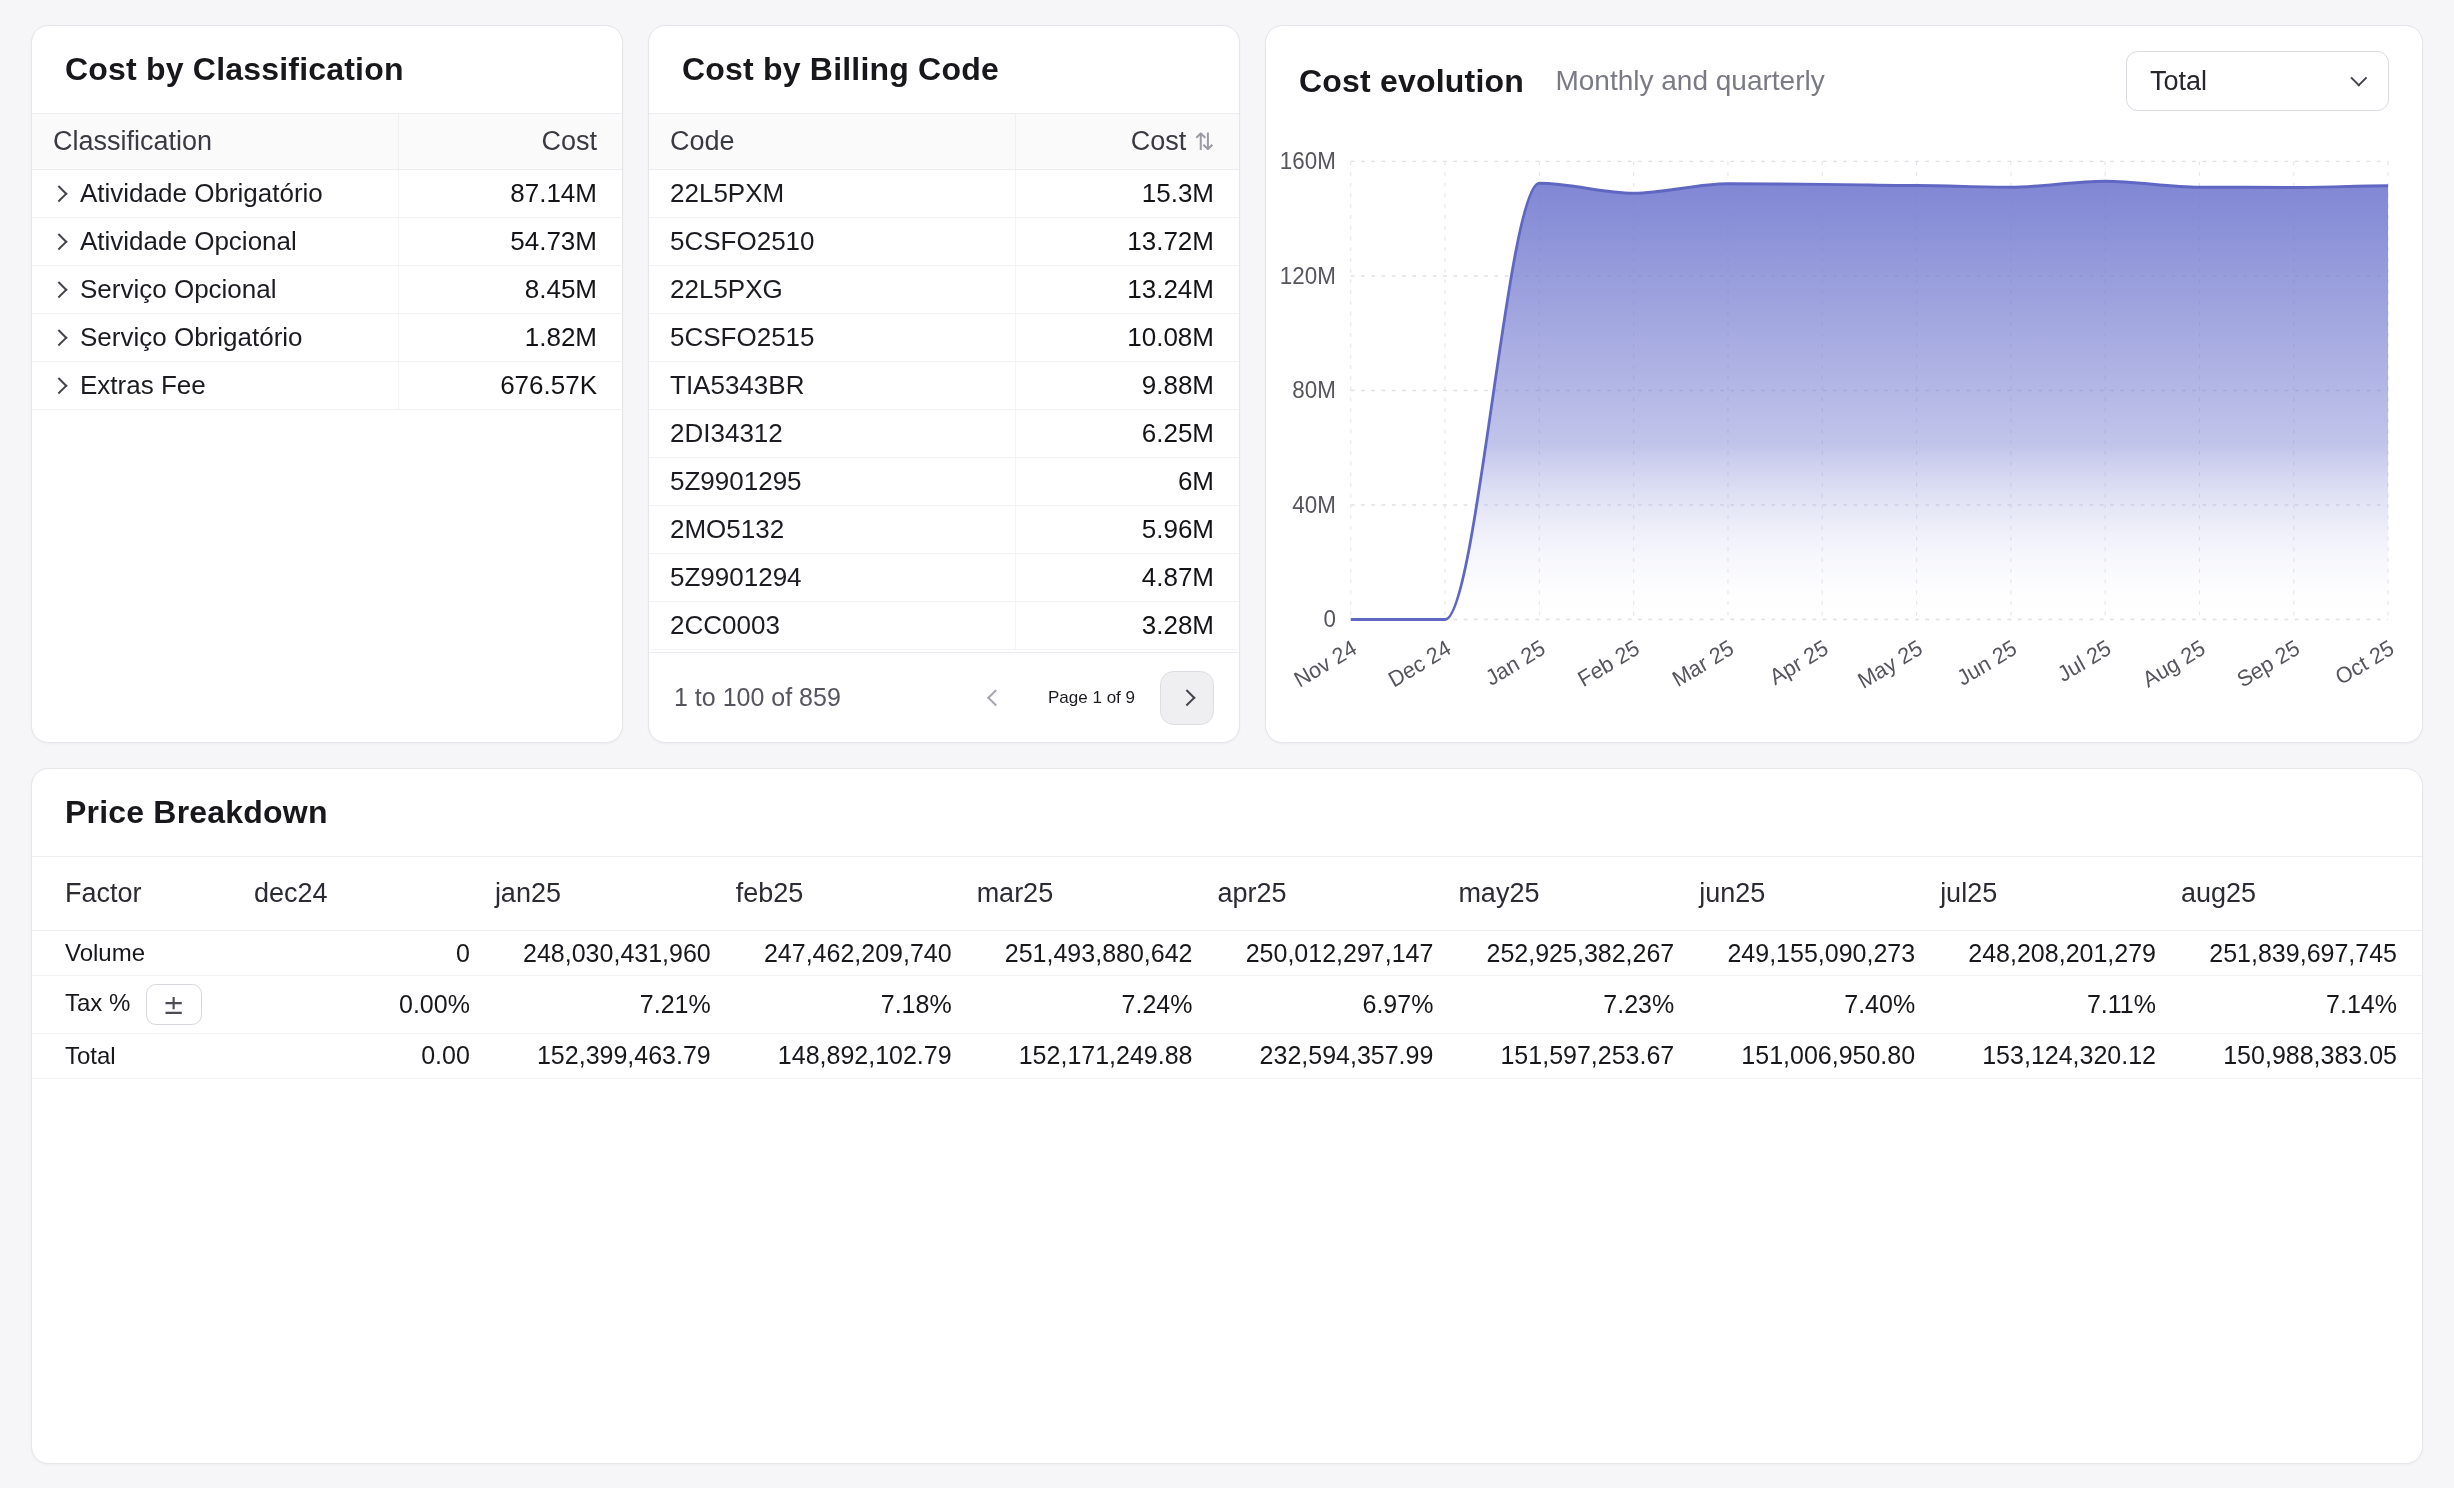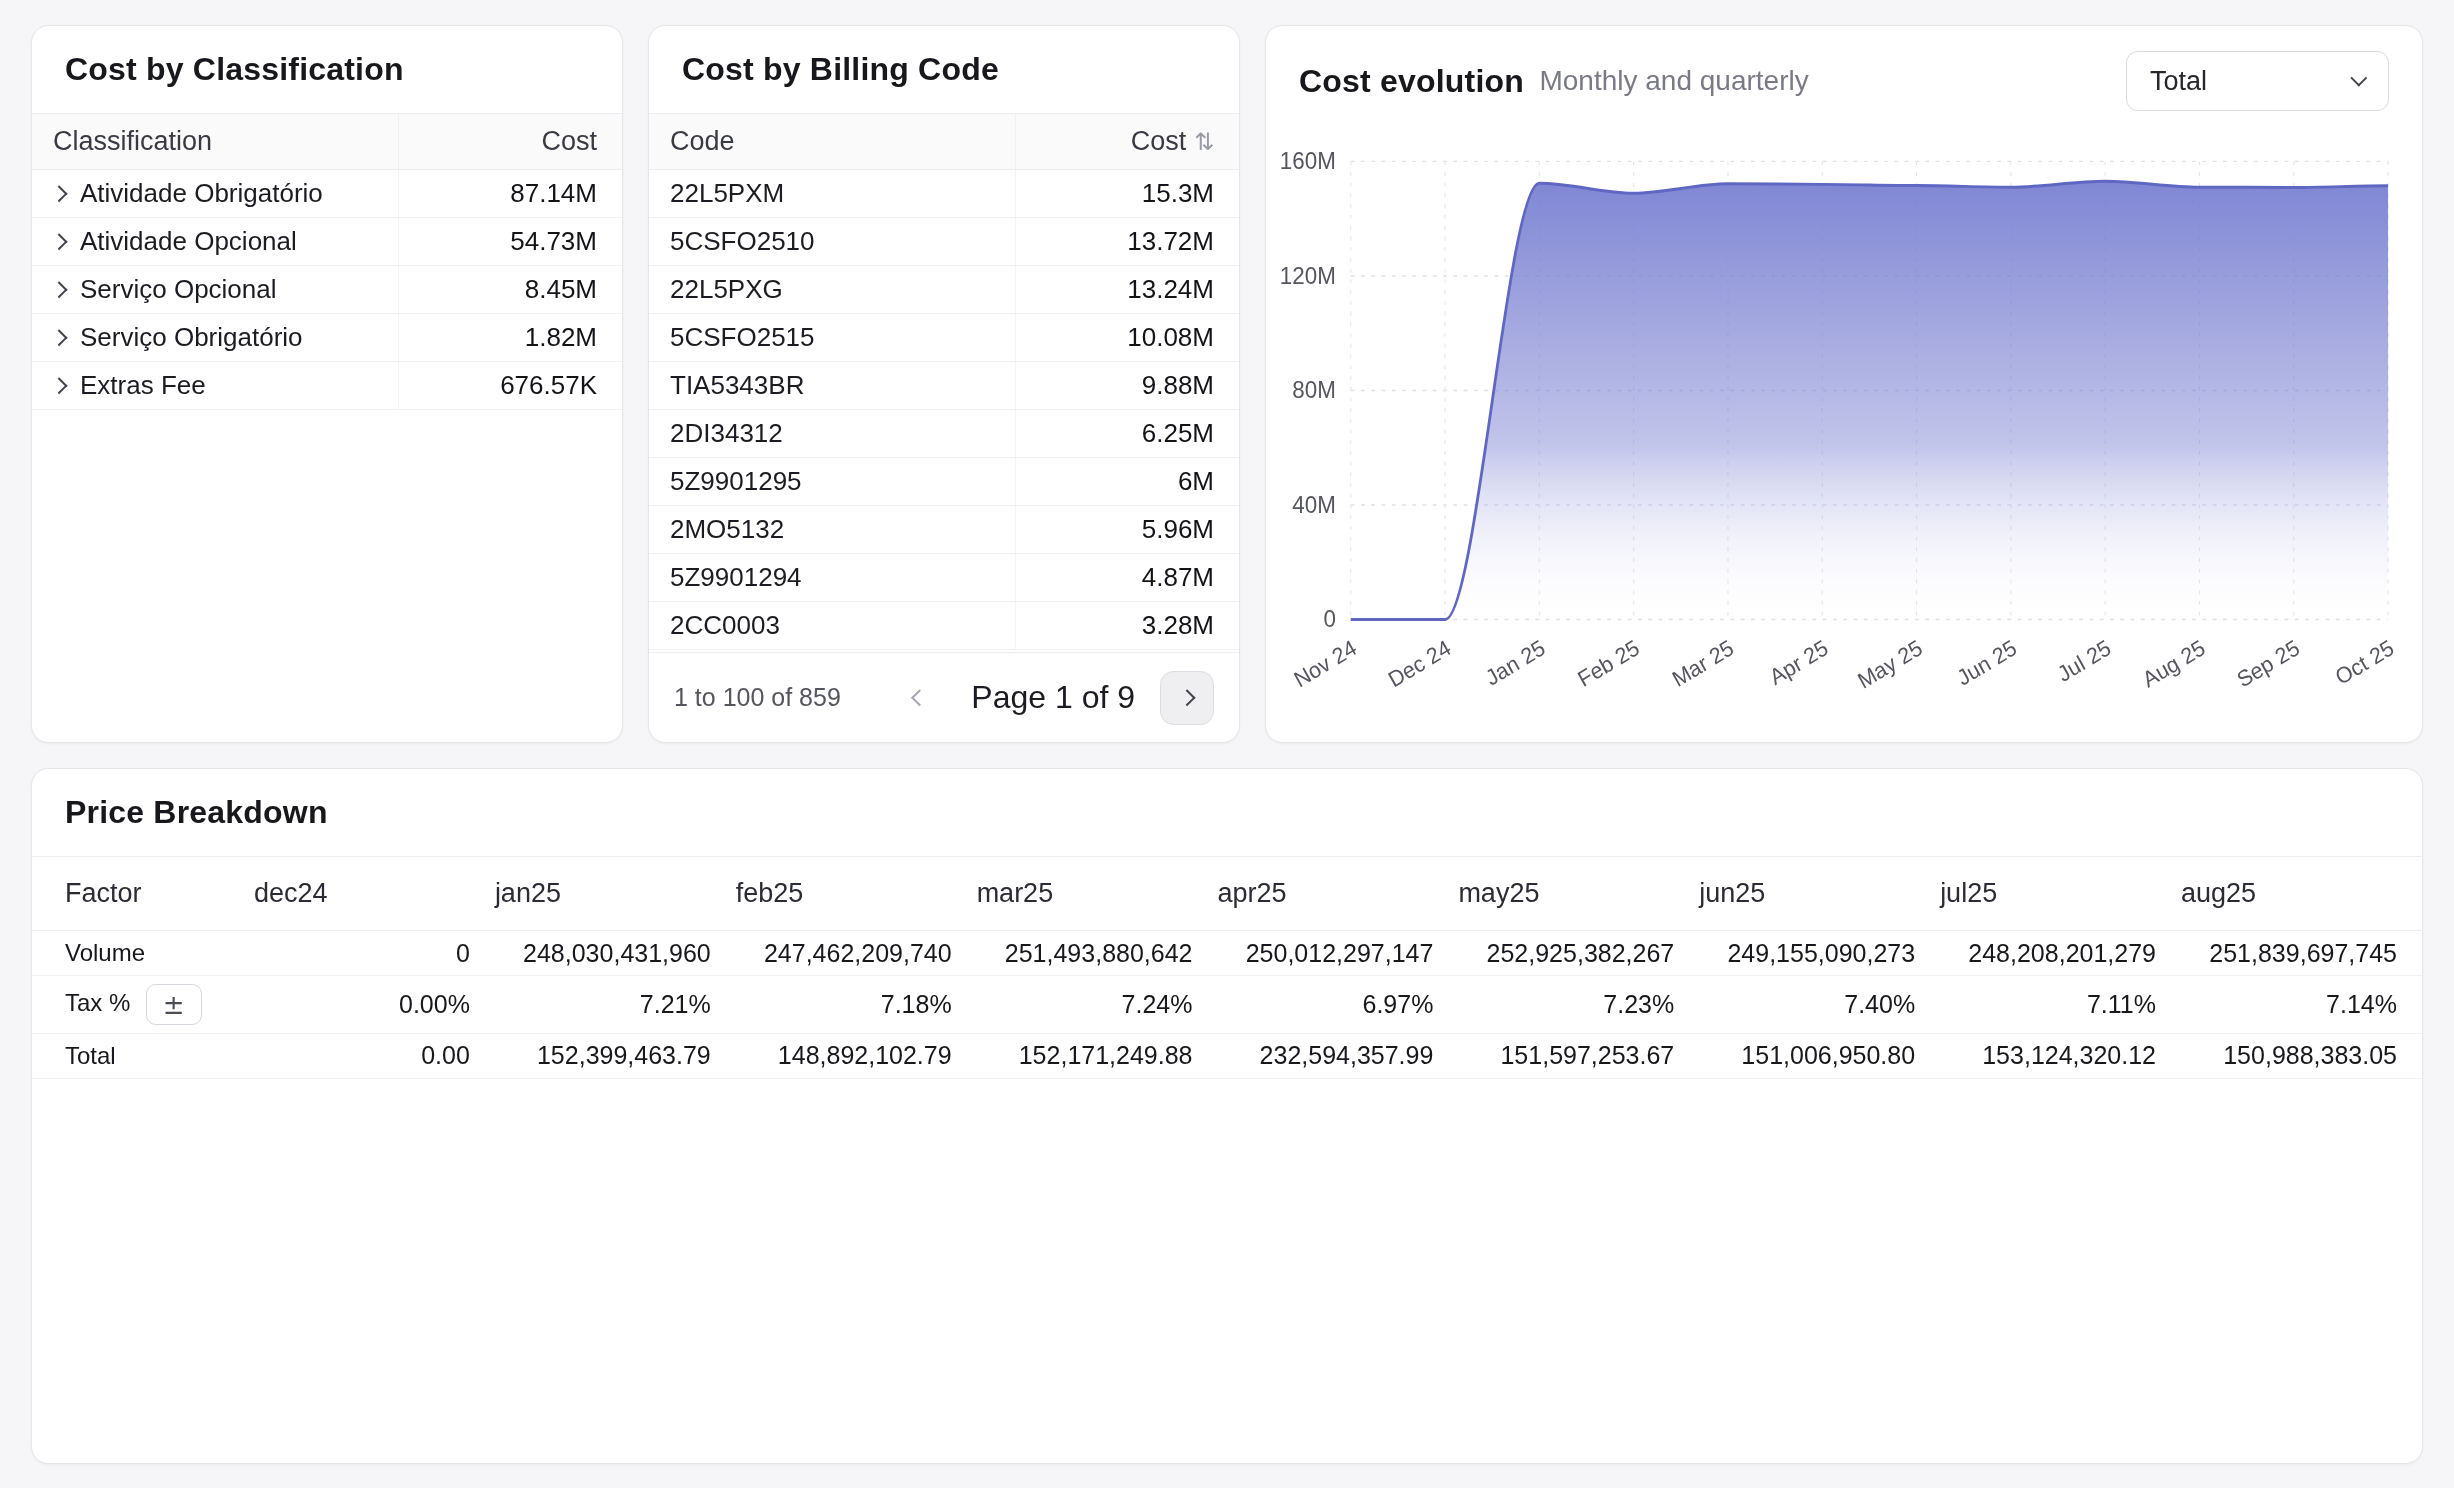--- a/index.html
+++ b/index.html
@@ -7,21 +7,21 @@
   .page { width:2454px; height:1489px; padding:25px 31px; display:flex; flex-direction:column; gap:25px; overflow:hidden; }
 
   .top-row { display:flex; gap:25px; height:718px; flex:0 0 auto; }
   .card { background:#fff; border:1px solid #e5e5ea; border-radius:17.4px; overflow:hidden;
           box-shadow:0 1px 2.9px rgba(0,0,0,.04); display:flex; flex-direction:column; }
   .card-classification { width:592px; flex:0 0 auto; }
   .card-billing { width:592px; flex:0 0 auto; }
   .card-chart { flex:1 1 auto; }
 
   .card-header { padding:25px 33px; border-bottom:1px solid #ededf1; display:flex; align-items:center; flex:0 0 auto; }
-  .card-header.no-border { border-bottom:none; }
+  .card-header.no-border { border-bottom:none;gap:16px; }
   .card-title { font-size:32px; font-weight:700; letter-spacing:0.2px; color:#18181c; }
   .card-subtitle { font-size:28px; font-weight:400; color:#7a7a85; margin-left:15.4px; }
 
   
   .thead-row { display:flex; align-items:center; background:#fafafb; border-bottom:1px solid #ededf1;
                height:56px; font-size:27px; color:#3a3a42; flex:0 0 auto; }
   .thead-row .c-name { flex:1 1 auto; padding-left:21px; display:flex; align-items:center; gap:9.7px; }
   .thead-row .c-cost { width:38%; text-align:right; padding-right:25px; border-left:1px solid #f0f0f3; height:100%; display:flex; align-items:center; justify-content:flex-end; gap:7.7px; }
   .sort-icon { color:#9b9ba6; font-size:24px; font-family:"DejaVu Sans",sans-serif; }
 
@@ -34,21 +34,21 @@
   .chev.left  { transform:rotate(135deg); }
   .chev.down  { transform:rotate(45deg); margin-top:-5.8px; }
 
   .billing-body { flex:1 1 auto; }
   .table-footer { margin-top:auto; border-top:1px solid #ededf1; padding:17.4px 25px; display:flex; align-items:center; justify-content:space-between; flex:0 0 auto; }
   .range-text { font-size:25px; color:#55555e; }
   .pager { display:flex; align-items:center; gap:25px; }
   .pager-btn { width:54px; height:54px; border-radius:13.5px; display:flex; align-items:center; justify-content:center; cursor:pointer; border:1px solid transparent; background:transparent; }
   .pager-btn.prev .chev { border-color:#a6a6b0; }
   .pager-btn.next { background:#efeff2; border-color:#dcdce2; }
-  .page-text { font-size:32px; color:#1b1b21; }
+  .page-text { font-size:17px; color:#1b1b21; }
 
   
   .filter-select { margin-left:auto; width:263px; height:60px; border:1.4px solid #d9d9e0; border-radius:11.6px;
                    display:flex; align-items:center; justify-content:space-between; padding:0 23px; font-size:27px; color:#26262c; background:#fff; cursor:pointer; }
   .chart-wrap { flex:1 1 auto; padding:3.9px 25px 17.4px 11.6px; }
   .chart-wrap svg { width:100%; height:100%; display:block; }
 
   
   .card-breakdown { flex:1 1 auto; }
   .bd-table { width:100%; border-collapse:collapse; table-layout:fixed; }

